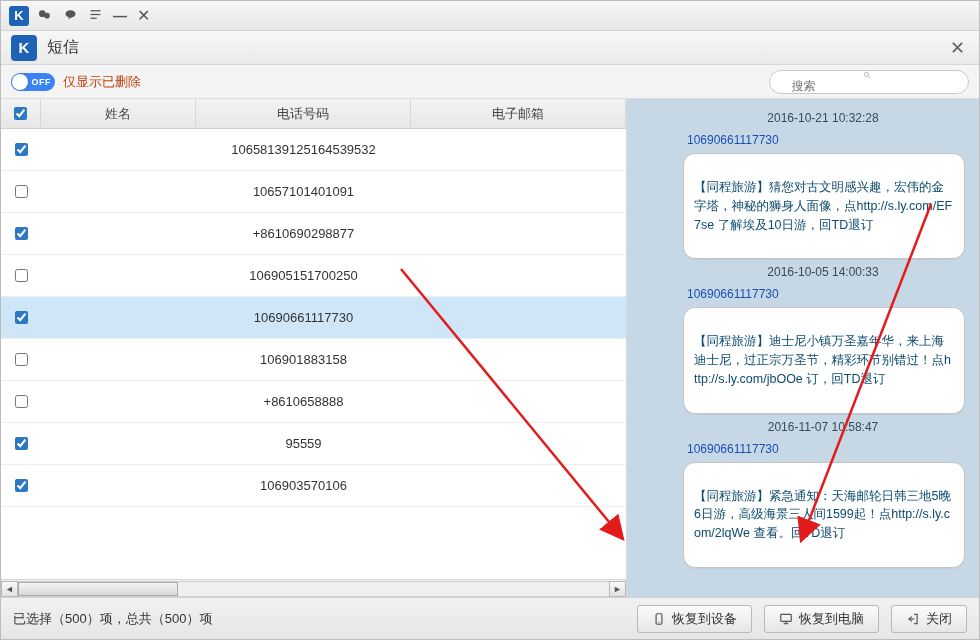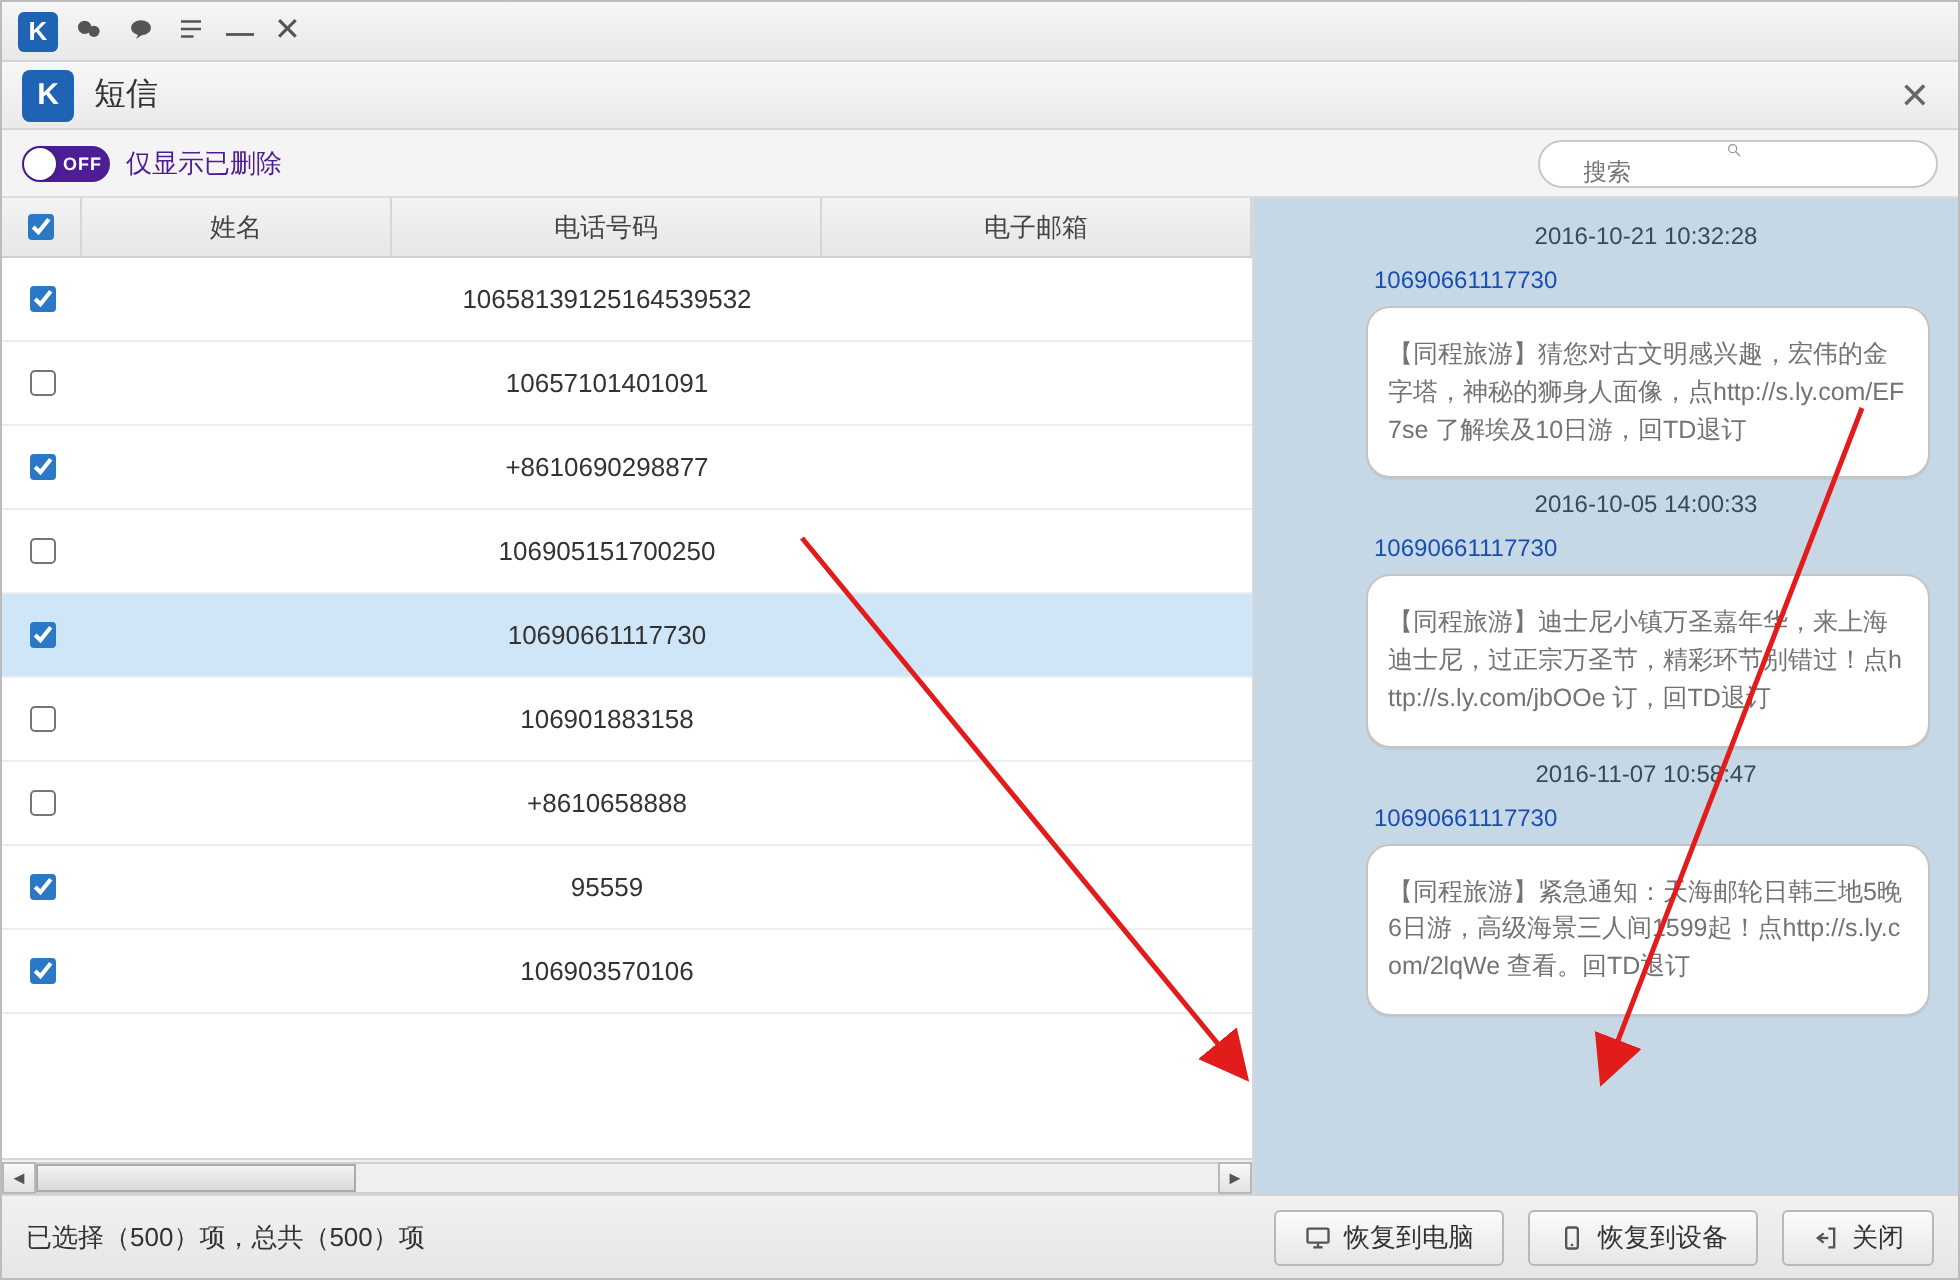--- a/index.html
+++ b/index.html
@@ -11,24 +11,24 @@
   .app-title { flex: 1; font-size: 14px; color: #222; }
   .titlebar-icons { display: flex; gap: 10px; align-items: center; color: #555; }
   .titlebar-icons span { cursor: pointer; font-size: 14px; line-height: 1; }
   
   .subheader { height: 34px; display: flex; align-items: center; padding: 0 10px; background: linear-gradient(#f7f7f7,#eaeaea); border-bottom: 1px solid #d6d6d6; position: relative; }
   .sub-logo { width: 26px; height: 26px; background: #1f64b4; border-radius: 4px; display: flex; align-items: center; justify-content: center; color: #fff; font-weight: bold; font-size: 15px; margin-right: 10px; }
   .sub-title { font-size: 16px; color: #333; flex: 1; }
   .close-x { font-size: 18px; color: #666; cursor: pointer; padding: 0 4px; }
   
   .toolbar { height: 34px; display: flex; align-items: center; padding: 0 10px; background: #f4f4f4; border-bottom: 1px solid #dcdcdc; }
-  .toggle { width: 44px; height: 18px; border-radius: 9px; background: #4c1d95; position: relative; margin-right: 8px; cursor: pointer; display: flex; align-items: center; font-weight: bold; }
+  .toggle { width: 44px; height: 18px; border-radius: 9px; background: #3b82f6; position: relative; margin-right: 8px; cursor: pointer; display: flex; align-items: center; font-weight: bold; }
   .toggle .knob { position: absolute; left: 1px; top: 1px; width: 16px; height: 16px; background: #fff; border-radius: 50%; box-shadow: 0 0 2px rgba(0,0,0,.3); }
   .toggle .off { position: absolute; right: 4px; font-size: 9px; color: #fff; letter-spacing: .5px; }
-  .toggle-label { font-size: 13px; color: #4c1d95; }
+  .toggle-label { font-size: 13px; color: #c2410c; }
   .toolbar-spacer { flex: 1; }
   .search { width: 200px; height: 24px; border: 1px solid #c8c8c8; border-radius: 12px; background: #fff; display: flex; align-items: center; padding: 0 8px; color: #888; flex-direction: column; }
   .search svg { width: 12px; height: 12px; margin-right: 5px; }
   .search input { border: none; outline: none; flex: 1; font-size: 12px; background: transparent; }
   
   .main { flex: 1; display: flex; min-height: 0; background: #fff; position: relative; }
   .left { width: 626px; border-right: 1px solid #d8d8d8; display: flex; flex-direction: column; min-height: 0; }
   .right { flex: 1; background: #c6d8e6; position: relative; overflow: hidden; }
   
   .thead { display: flex; height: 30px; background: linear-gradient(#f3f3f3,#e7e7e7); border-bottom: 1px solid #d0d0d0; font-size: 13px; color: #444; }
@@ -48,21 +48,21 @@
   .tbody::-webkit-scrollbar-thumb { background: #c4c4c4; border: 1px solid #aaa; }
   
   .hscroll { height: 18px; border-top: 1px solid #d6d6d6; background: #f0f0f0; display: flex; align-items: center; }
   .hscroll .arrow { width: 17px; height: 16px; border: 1px solid #b8b8b8; background: linear-gradient(#f8f8f8,#e2e2e2); display: flex; align-items: center; justify-content: center; font-size: 9px; color: #555; }
   .hscroll .track { flex: 1; height: 16px; border-top: 1px solid #cfcfcf; border-bottom: 1px solid #cfcfcf; position: relative; background: #efefef; }
   .hscroll .thumb { position: absolute; left: 0; top: 0; height: 14px; width: 160px; background: linear-gradient(#f4f4f4,#d8d8d8); border: 1px solid #aaa; }
   
   .conv { padding: 10px 14px 4px 14px; display: flex; flex-direction: column; gap: 4px; height: 100%; overflow: hidden; margin-left: 40px; }
   .ts { text-align: center; font-size: 12px; color: #374a58; margin-top: 2px; }
   .sender { font-size: 12px; color: #1a4db3; margin: 4px 0 2px 6px; }
-  .bubble { background: #fff; border: 1px solid #c4c4c4; border-radius: 12px; padding: 14px 10px; font-size: 12.5px; color: #737373; line-height: 1.5; max-width: 340px; word-break: break-all; box-shadow: 0 1px 0 rgba(0,0,0,.05); position: relative; margin-left: 2px; }
+  .bubble { background: #fff; border: 1px solid #c4c4c4; border-radius: 12px; padding: 24px 10px; font-size: 12.5px; color: #0c4a6e; line-height: 1.5; max-width: 340px; word-break: break-all; box-shadow: 0 1px 0 rgba(0,0,0,.05); position: relative; margin-left: 2px; }
   
   .bottombar { height: 42px; border-top: 1px solid #d4d4d4; background: linear-gradient(#f1f1f1,#e6e6e6); display: flex; align-items: center; padding: 0 12px; gap: 12px; }
   .status { flex: 1; font-size: 13px; color: #333; }
   .btn { height: 28px; padding: 0 14px; border: 1px solid #b8b8b8; border-radius: 3px; background: linear-gradient(#fbfbfb,#e6e6e6); display: flex; align-items: center; gap: 6px; font-size: 13px; color: #333; cursor: pointer; }
   .btn svg { width: 14px; height: 14px; }
   
   .arrows { position: absolute; inset: 0; pointer-events: none; }
   input[type=checkbox] { width:13px; height:13px; accent-color:#2b78c5; }
 </style>
 </head>
@@ -233,32 +233,32 @@
       </defs>
       <line x1="400" y1="170" x2="622" y2="440" stroke="#e21b1b" stroke-width="2.5" marker-end="url(#ah)"></line>
       <line x1="930" y1="105" x2="800" y2="442" stroke="#e21b1b" stroke-width="2.5" marker-end="url(#ah)"></line>
     </svg>
   </div>
 
   <div class="bottombar">
     <div class="status">已选择（500）项，总共（500）项</div>
     <div class="btn">
       <svg viewBox="0 0 24 24" fill="none" stroke="#555" stroke-width="2">
+          <rect x="7" y="3" width="10" height="18" rx="2"></rect>
+          <line x1="11" y1="18" x2="13" y2="18"></line>
+        </svg>
+      <span>恢复到设备</span>
+    </div>
+    <div class="btn">
+      <svg viewBox="0 0 24 24" fill="none" stroke="#555" stroke-width="2">
           <rect x="3" y="4" width="18" height="12" rx="1"></rect>
           <line x1="8" y1="20" x2="16" y2="20"></line>
           <line x1="12" y1="16" x2="12" y2="20"></line>
         </svg>
       <span>恢复到电脑</span>
-    </div>
-    <div class="btn">
-      <svg viewBox="0 0 24 24" fill="none" stroke="#555" stroke-width="2">
-          <rect x="7" y="3" width="10" height="18" rx="2"></rect>
-          <line x1="11" y1="18" x2="13" y2="18"></line>
-        </svg>
-      <span>恢复到设备</span>
     </div>
     <div class="btn">
       <svg viewBox="0 0 24 24" fill="none" stroke="#555" stroke-width="2">
           <path d="M14 4h5v16h-5"></path>
           <path d="M10 8l-5 4 5 4"></path>
           <line x1="5" y1="12" x2="14" y2="12"></line>
         </svg>
       <span>关闭</span>
     </div>
   </div>

